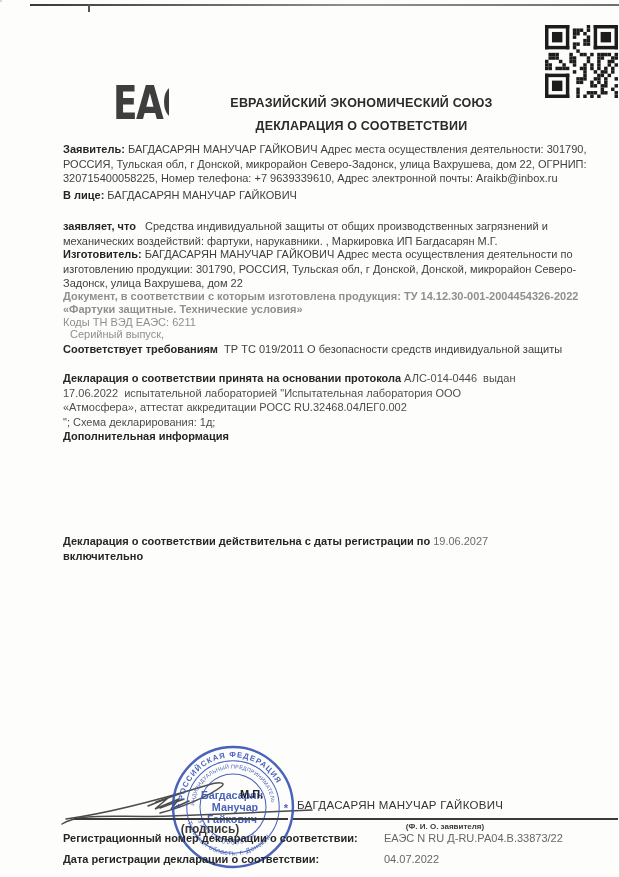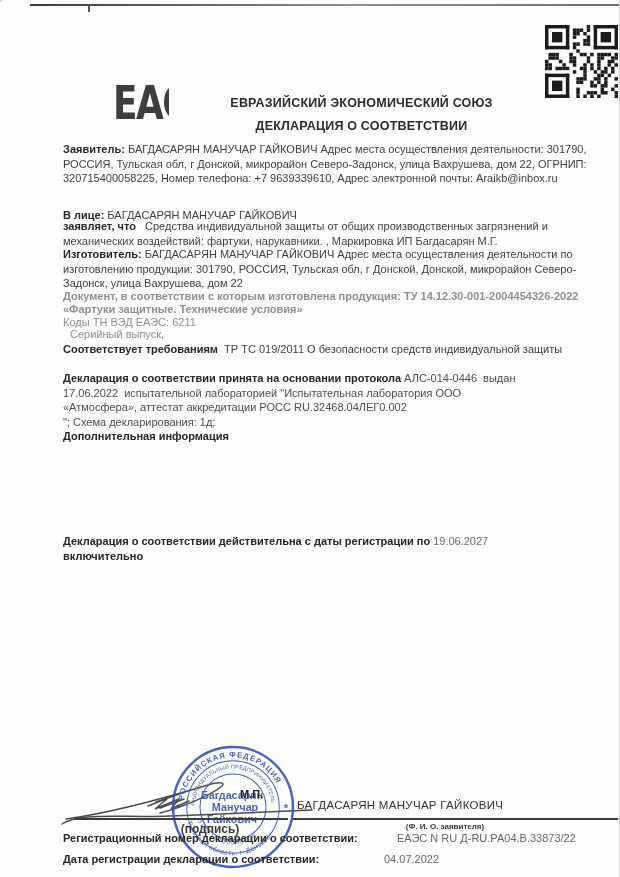--- a/index.html
+++ b/index.html
@@ -32,21 +32,21 @@
   .title-block .t2{ font-size:12.5px; font-weight:bold; color:#2b2b2b; letter-spacing:.2px; margin-top:9px; }
 
   .par{ position:absolute; left:63px; width:553px; font-size:11px; line-height:14.6px;
         white-space:pre-wrap; color:#3f3f3f; }
   .b{ font-weight:bold; color:#262626; }
   .gray{ color:#8f8f8f; }
   .dgray{ color:#4d4d4d; }
   .val{ color:#6d6d6d; }
 
   .p-applicant{ top:142px; }
-  .p-inperson{ top:208px; }
+  .p-inperson{ top:188px; }
   .p-declares{ top:219px; }
   .p-manufacturer{ top:247px; }
   .p-docbasis{ top:290px; line-height:13.2px;font-weight:bold; }
   .p-tnved{ top:316px; line-height:12.5px; }
   .p-serial{ top:328px; line-height:12.5px;margin-left:7px; }
   .p-complies{ top:342px; }
   .p-protocol{ top:371px; width:468px; }
   .p-scheme{ top:415px; }
   .p-addinfo{ top:429px; }
   .p-validity{ top:487px;margin-top:47px; }
@@ -57,21 +57,21 @@
 
   .sig-line{ position:absolute; left:74px; top:818px; width:214px; height:2px; background:#3b3b3b; }
   .fio-line{ position:absolute; left:293px; top:818px; width:325px; height:2px; background:#3b3b3b; }
   .sig-caption{ position:absolute; left:150px; top:822px; width:120px; text-align:center;
     font-size:12px; font-weight:bold; color:#3a3a3a; }
   .fio-caption{ position:absolute; left:380px; top:822px; width:130px; text-align:center;
     font-size:8px; font-weight:bold; color:#3a3a3a; }
   .fio-name{ position:absolute; left:297px; top:799px; font-size:11.5px; color:#333; letter-spacing:.3px; }
 
   .reg-row1-label{ position:absolute; left:63px; top:832px; font-size:11px; font-weight:bold; color:#262626; }
-  .reg-row1-value{ position:absolute; left:384px; top:832px; font-size:11px; color:#666;margin-left:13px; }
+  .reg-row1-value{ position:absolute; left:384px; top:832px; font-size:11px; color:#666; }
   .reg-row2-label{ position:absolute; left:63px; top:853px; font-size:11px; font-weight:bold; color:#262626; }
   .reg-row2-value{ position:absolute; left:384px; top:853px; font-size:11px; color:#666; }
 </style>
 </head>
 <body>
 
 <div class="page">
 
   <div class="scan-line-top"></div>
   <div class="scan-tick"></div>

